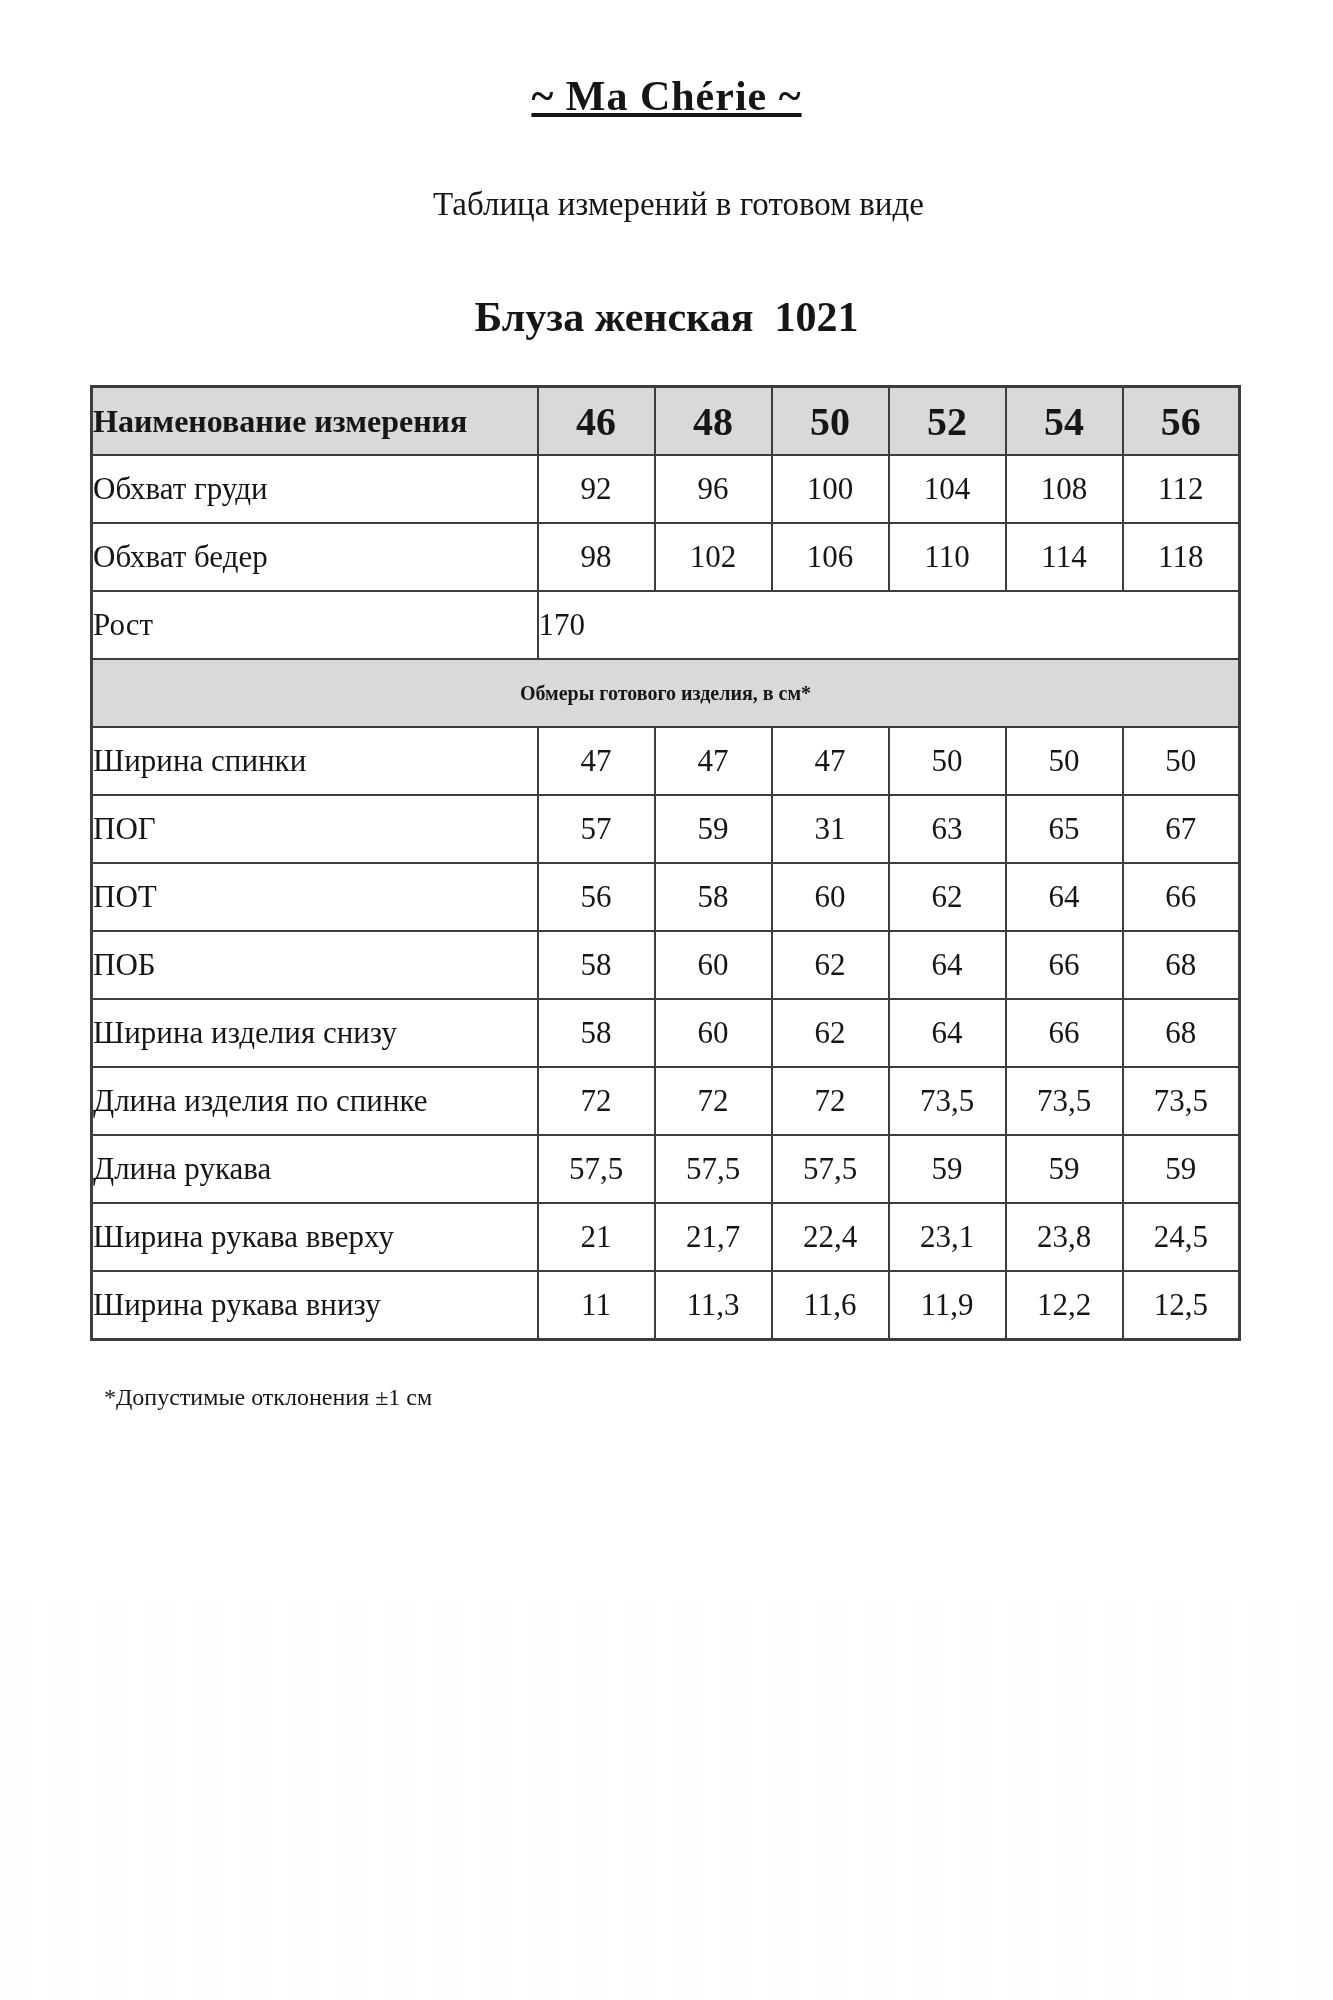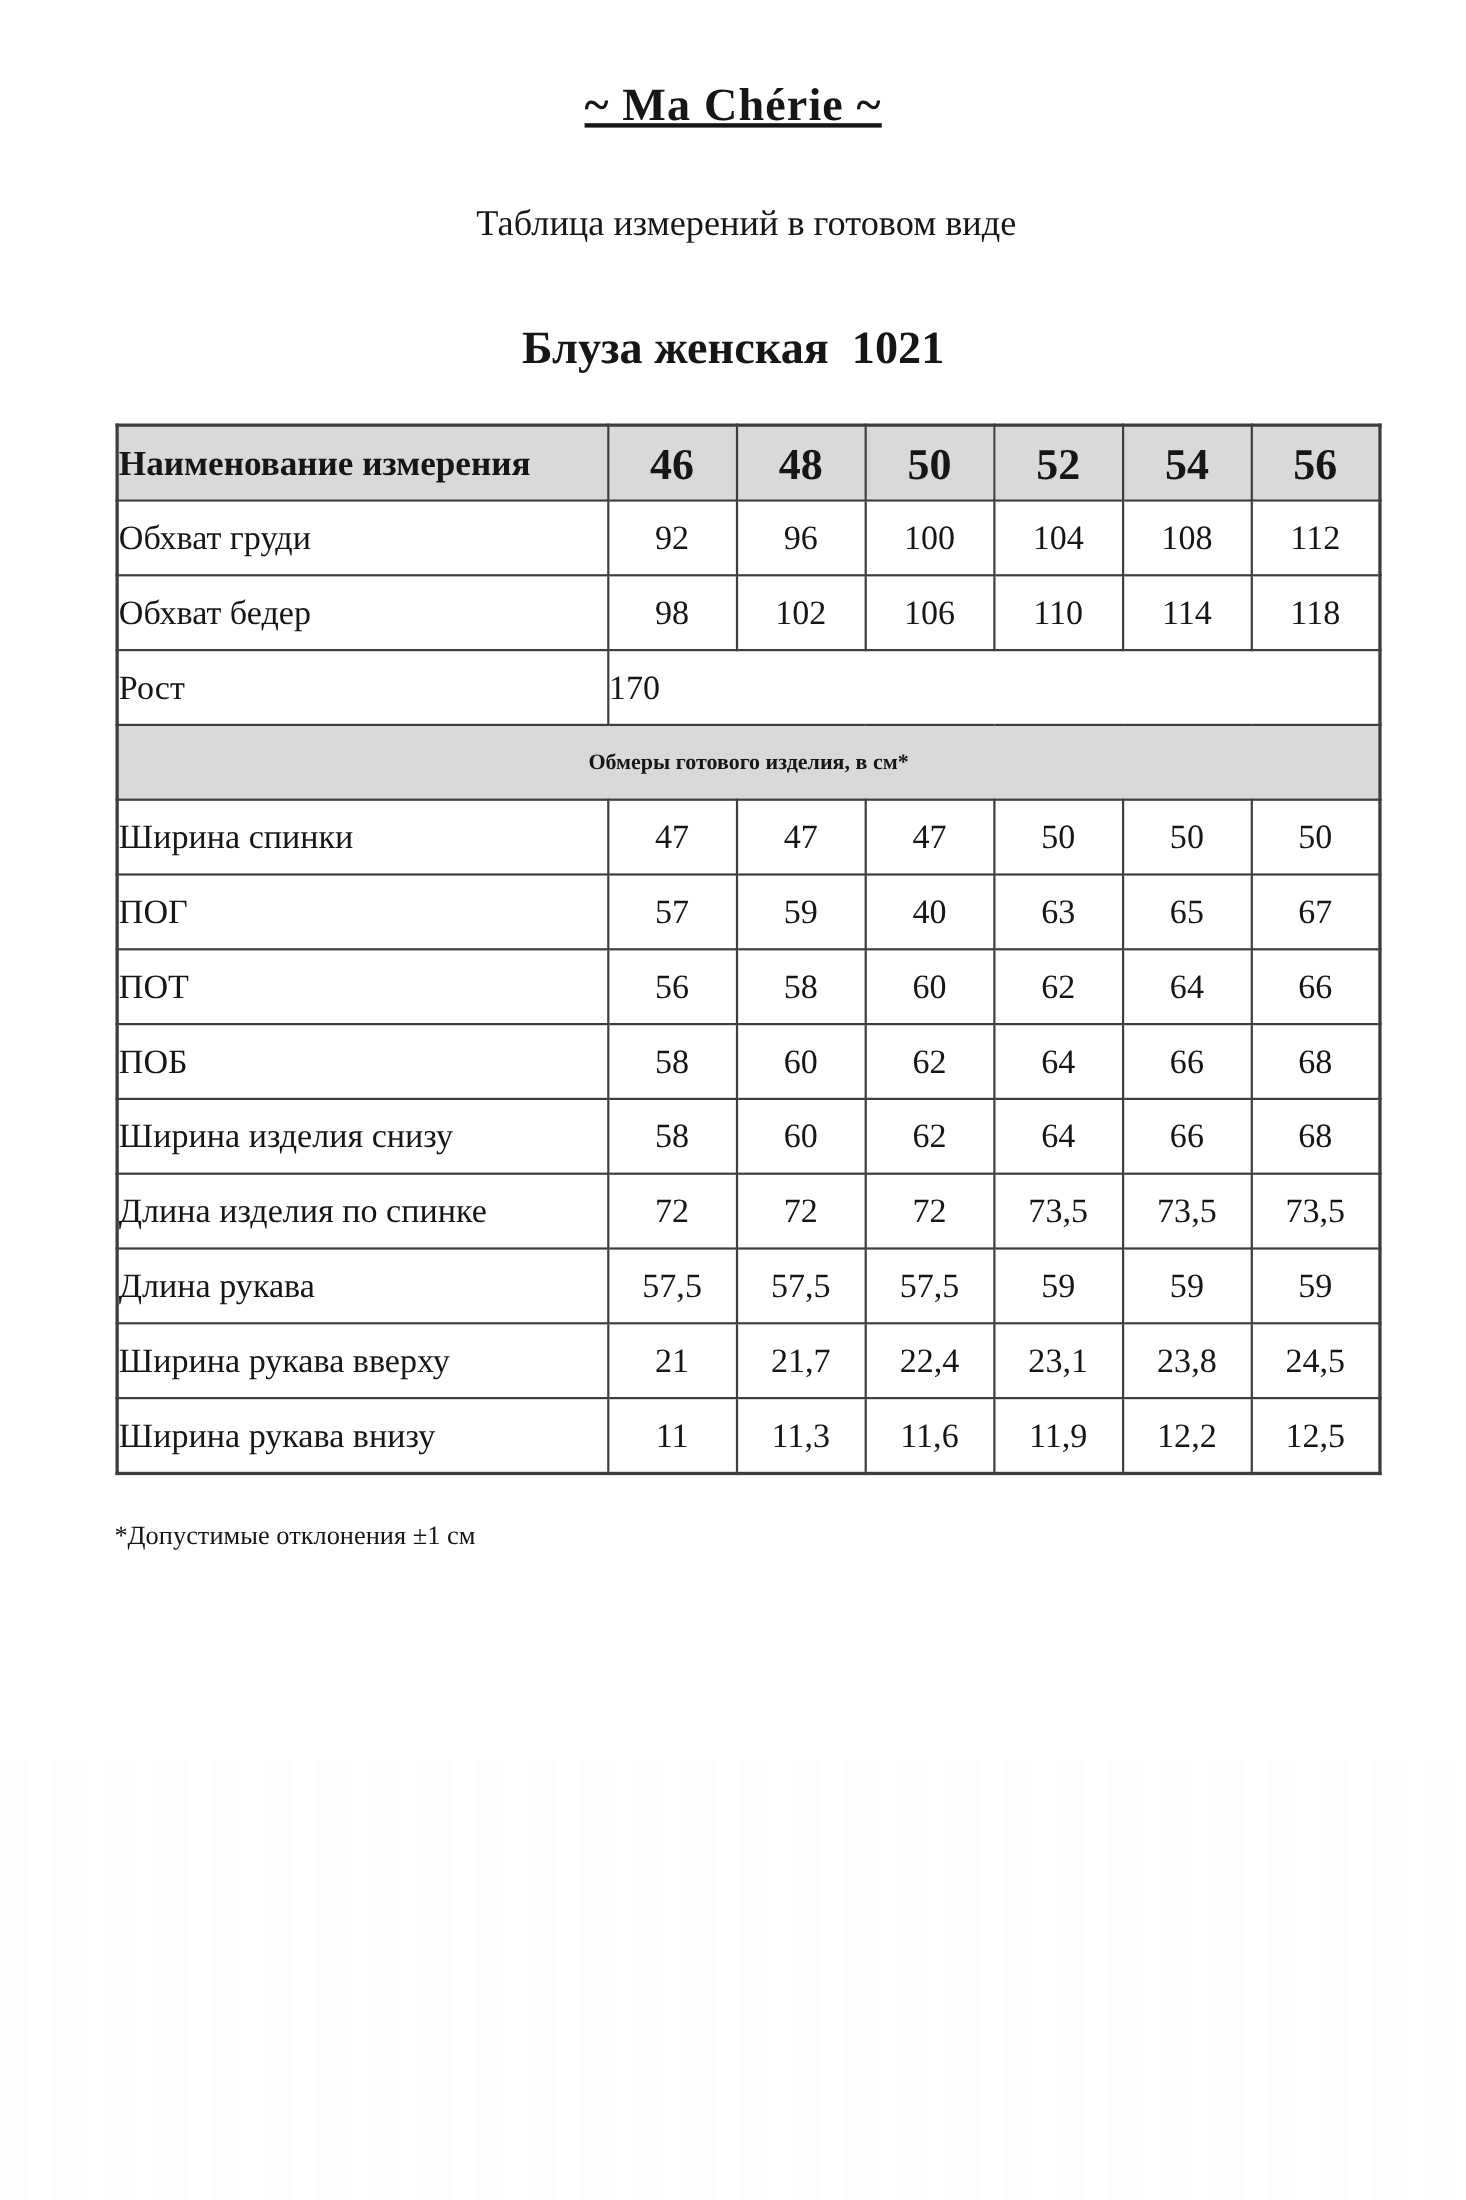--- a/index.html
+++ b/index.html
@@ -34,21 +34,21 @@
     font-size: 33px;
     margin-left: 12px;
   }
   .product-title {
     top: 293px;
     font-size: 42px;
     font-weight: bold;
   }
   table.size-table {
     position: absolute;
-    left: 105px;
+    left: 90px;
     top: 385px;
     width: 1150px;
     border-collapse: collapse;
     table-layout: fixed;
     border: 3px solid var(--border-color, #3d3d3d);
   }
   table.size-table td, table.size-table th {
     border: 2px solid var(--border-color, #3d3d3d);
     height: 66px;
     padding: 0;
@@ -169,21 +169,21 @@
         <td class="row-value">47</td>
         <td class="row-value">47</td>
         <td class="row-value">50</td>
         <td class="row-value">50</td>
         <td class="row-value">50</td>
       </tr>
       <tr>
         <td class="row-label">ПОГ</td>
         <td class="row-value">57</td>
         <td class="row-value">59</td>
-        <td class="row-value">40</td>
+        <td class="row-value">31</td>
         <td class="row-value">63</td>
         <td class="row-value">65</td>
         <td class="row-value">67</td>
       </tr>
       <tr>
         <td class="row-label">ПОТ</td>
         <td class="row-value">56</td>
         <td class="row-value">58</td>
         <td class="row-value">60</td>
         <td class="row-value">62</td>

